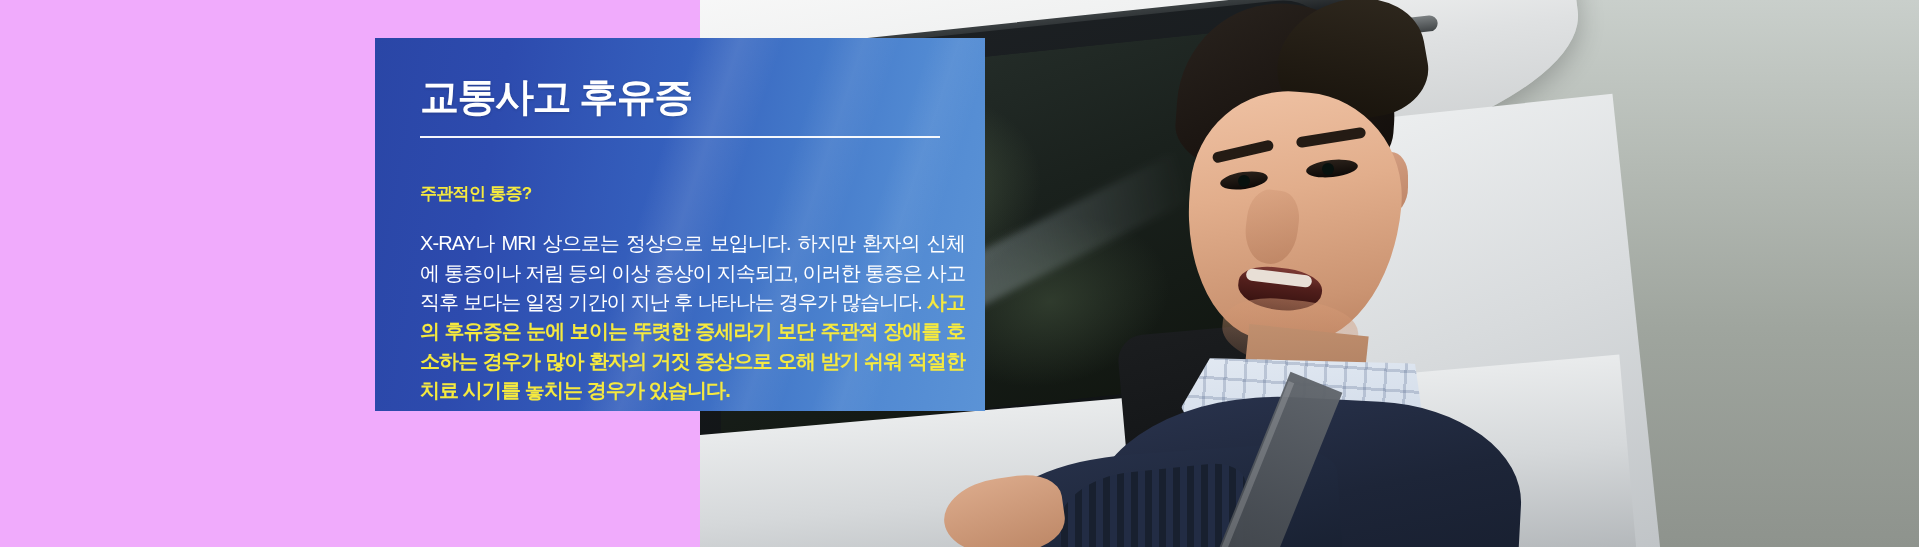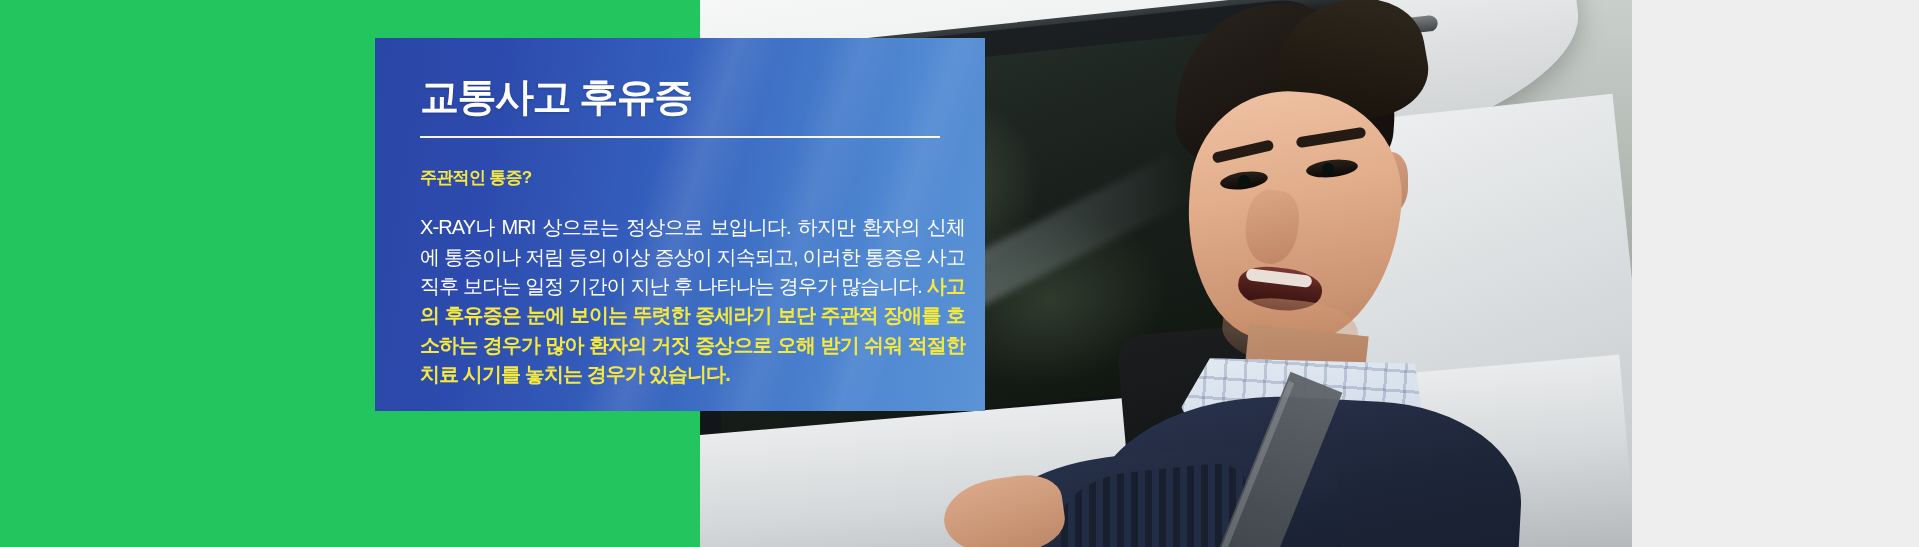--- a/index.html
+++ b/index.html
@@ -8,23 +8,23 @@
   html, body {
     width:1919px;
     height:547px;
     overflow:hidden;
     background:#eeeeee;
     font-family:"Liberation Sans","DejaVu Sans",sans-serif;
   }
 
   #banner-root {
     position:relative;
-    width:1632px;
+    width:1919px;
     height:547px;
-    background:#22c55e;
+    background:#f0abfc;
     overflow:hidden;
   }
 
   
   .photo-layer {
     position:absolute;
     left:700px;
     top:0;
     width:1219px;
     height:547px;
@@ -306,21 +306,21 @@
     line-height:1.08;
     text-shadow:0 1px 3px rgba(0,0,0,.18);
   }
   .title-rule {
     width:520px; height:2px;
     background:#ffffff;
     margin:18px 0 0 0;
     opacity:.95;
   }
   .panel-subtitle {
-    margin-top:28px;
+    margin-top:44px;
     color:#f5e93f;
     font-size:17px;
     font-weight:700;
     letter-spacing:-.7px;
   }
   .panel-body {
     margin-top:24px;
     width:545px;
     font-size:20px;
     line-height:1.47;

